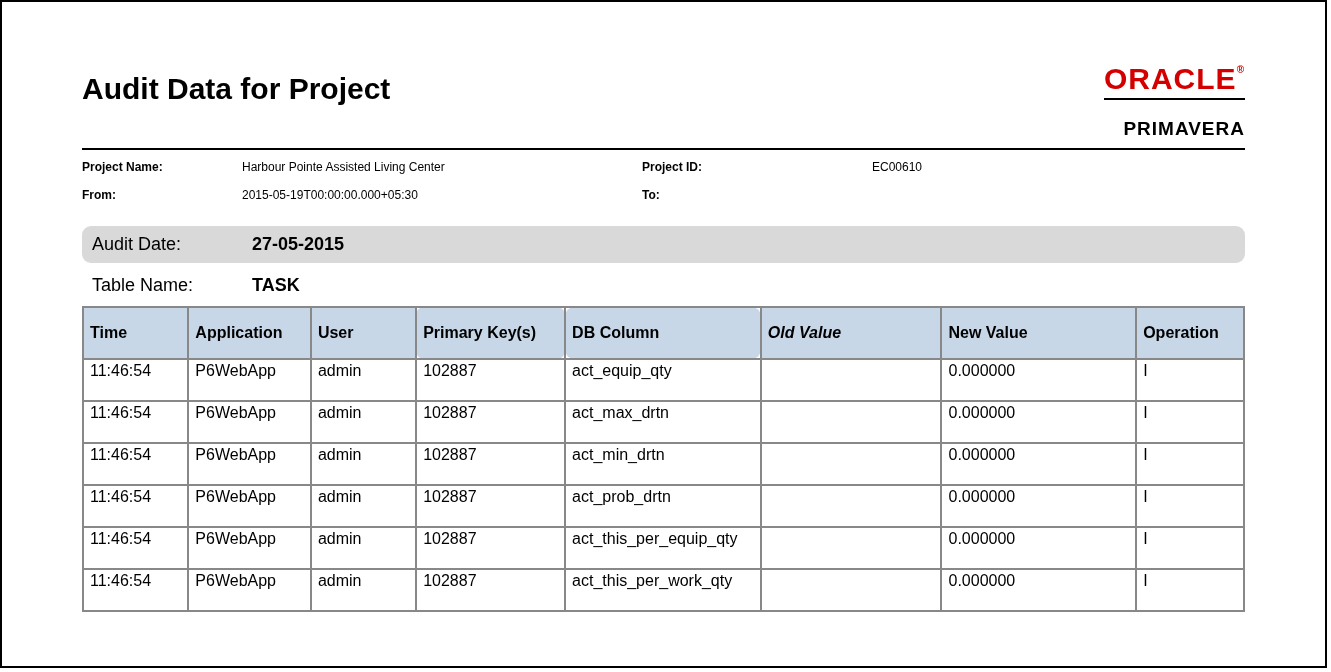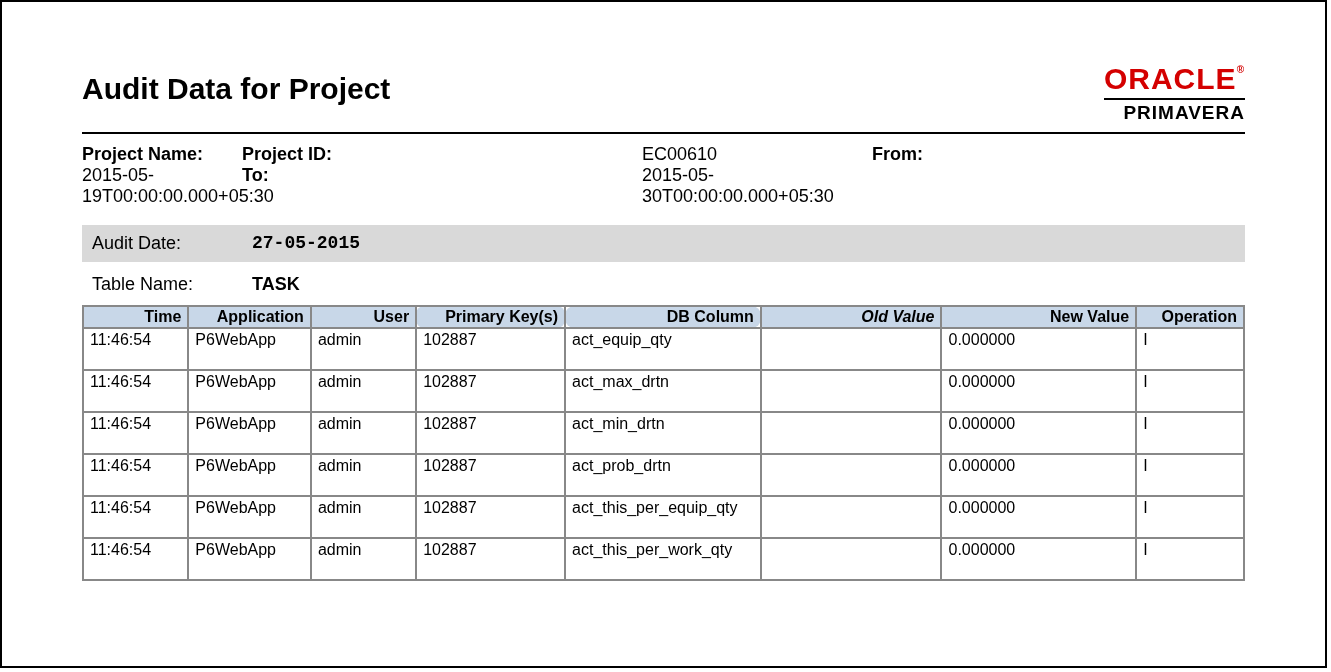--- a/index.html
+++ b/index.html
@@ -42,76 +42,77 @@
     }
     .oracle-wordmark sup {
       font-size: 10px;
       vertical-align: top;
       position: relative;
       top: 2px;
     }
     .primavera-line {
       border-top: 2px solid #000;
       margin-top: 2px;
-      padding-top: 2px;
+      padding-top: 18px;
       font-size: 19px;
       font-weight: bold;
       letter-spacing: 1px;
     }
     .divider {
       border: none;
       border-top: 2px solid #000;
       margin: 8px 0 10px 0;
     }
     .meta-grid {
       display: grid;
       grid-template-columns: 160px 400px 230px auto;
-      font-size: 18px;
-      margin-bottom: 18px;
+      row-gap: 14px;
+      font-size: 12px;
+      margin-bottom: 24px;
     }
     .meta-grid .lbl {
       font-weight: bold;
     }
     .audit-date-bar {
       background: #d9d9d9;
       padding: 8px 10px;
       font-size: 18px;
       display: flex;
       margin-bottom: 12px;
+      border-radius: 9px;
     }
     .audit-date-bar .lbl {
       width: 160px;
     }
     .audit-date-bar .val {
       font-weight: bold;
-      font-family: Liberation Mono, monospace;
     }
     .table-name-row {
       display: flex;
       font-size: 18px;
       margin-bottom: 10px;
       padding: 0 10px;
     }
     .table-name-row .lbl {
       width: 160px;
     }
     .table-name-row .val {
       font-weight: bold;
     }
     table.audit {
       width: 100%;
       border-collapse: collapse;
       font-size: 16px;
     }
     table.audit th {
       background: #c8d7e8;
-      text-align: right;
+      text-align: left;
       font-weight: bold;
       border: 2px solid #888;
-      padding: 1px 6px;
+      padding: 16px 6px;
     }
     table.audit td {
       border: 2px solid #888;
       padding: 2px 6px 20px 6px;
       vertical-align: top;
       word-break: break-all;
     }
     .col-time { width: 95px; }
     .col-app { width: 110px; }
     .col-user { width: 95px; }
@@ -132,27 +133,27 @@
       <div class="logo-block">
         <div class="oracle-wordmark"><span>ORACLE</span><sup>®</sup></div>
         <div class="primavera-line">PRIMAVERA</div>
       </div>
     </div>
 
     <hr class="divider">
 
     <div class="meta-grid">
       <div class="lbl">Project Name:</div>
+      <div>Harbour Pointe Assisted Living Center</div>
       <div class="lbl">Project ID:</div>
       <div>EC00610</div>
 
       <div class="lbl">From:</div>
       <div>2015-05-19T00:00:00.000+05:30</div>
       <div class="lbl">To:</div>
-      <div>2015-05-30T00:00:00.000+05:30</div>
     </div>
 
     <div class="audit-date-bar">
       <div class="lbl">Audit Date:</div>
       <div class="val">27-05-2015</div>
     </div>
 
     <div class="table-name-row">
       <div class="lbl">Table Name:</div>
       <div class="val">TASK</div>

